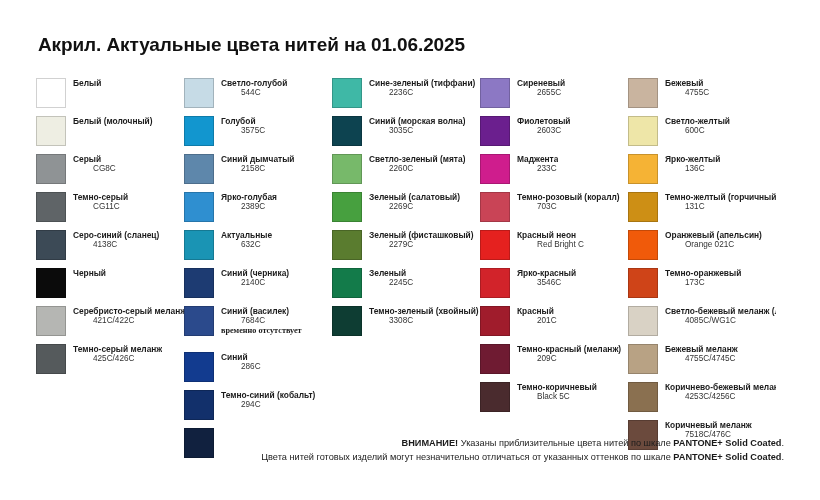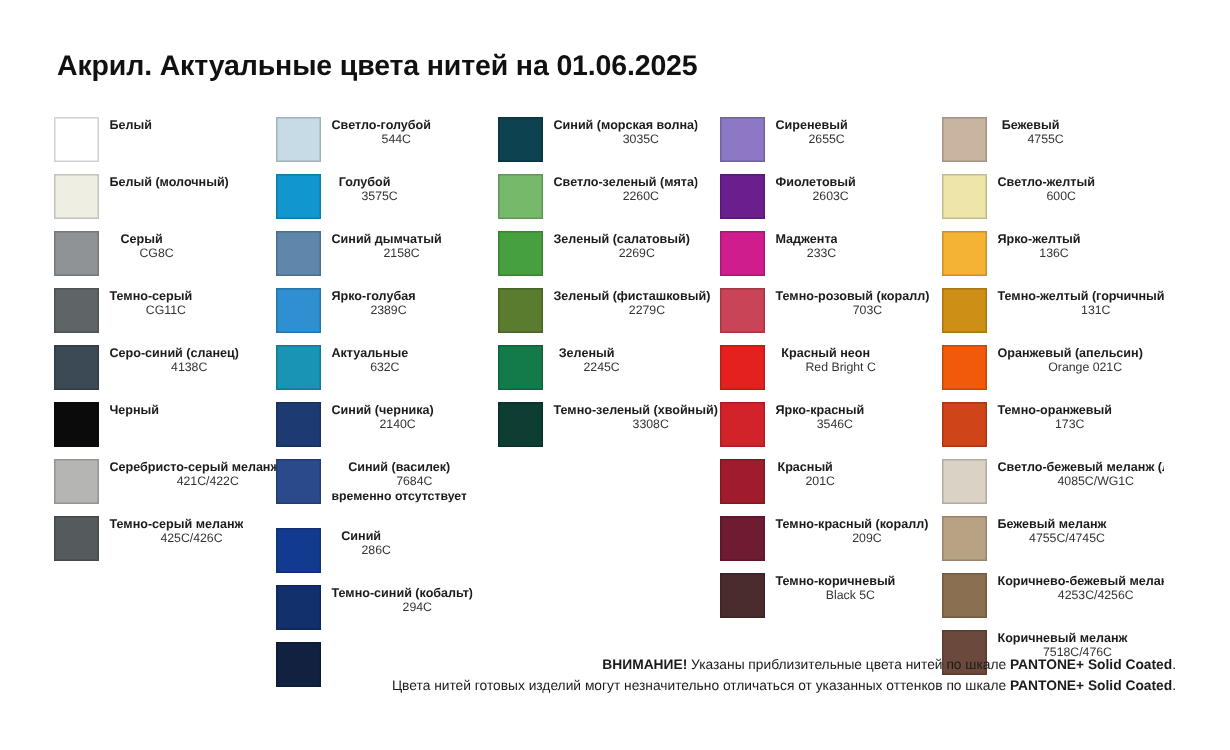--- a/index.html
+++ b/index.html
@@ -49,21 +49,20 @@
     height: 30px;
     flex: 0 0 30px;
     border: 1px solid rgba(0,0,0,0.18);
     box-sizing: border-box;
   }
   .labels {
     padding-left: 7px;
     padding-top: 1px;
     line-height: 1.12;
     overflow: hidden;
-    text-align: center;
   }
   .lname {
     font-size: 8.4px;
     font-weight: bold;
     color: #1b1b1b;
     display: block;
     white-space: nowrap;
   }
   .lcode {
     font-size: 8.2px;
@@ -71,20 +70,21 @@
     display: block;
     white-space: nowrap;
     margin-left: 20px;
   }
   .lnote {
     font-size: 8.2px;
     font-weight: bold;
     color: #1b1b1b;
     display: block;
     white-space: nowrap;
+    font-family: Liberation Serif, serif;
   }
   .footer {
     position: absolute;
     left: 38px;
     bottom: 36px;
     right: 36px;
     font-size: 9.2px;
     line-height: 1.55;
     color: #1b1b1b;
   }
@@ -229,20 +229,27 @@
           <span class="lcode">294C</span>
         </div>
       </div>
       <div class="swatch-row">
         <div class="chip" style="background:#11213f"></div>
       </div>
     </div>
 
     <div class="col">
       <div class="swatch-row">
+        <div class="chip" style="background:#3fb8a6"></div>
+        <div class="labels">
+          <span class="lname">Сине-зеленый (тиффани)</span>
+          <span class="lcode">2236C</span>
+        </div>
+      </div>
+      <div class="swatch-row">
         <div class="chip" style="background:#0d4350"></div>
         <div class="labels">
           <span class="lname">Синий (морская волна)</span>
           <span class="lcode">3035C</span>
         </div>
       </div>
       <div class="swatch-row">
         <div class="chip" style="background:#77b96a"></div>
         <div class="labels">
           <span class="lname">Светло-зеленый (мята)</span>
@@ -325,21 +332,21 @@
       <div class="swatch-row">
         <div class="chip" style="background:#a01c2c"></div>
         <div class="labels">
           <span class="lname">Красный</span>
           <span class="lcode">201C</span>
         </div>
       </div>
       <div class="swatch-row">
         <div class="chip" style="background:#6f1b32"></div>
         <div class="labels">
-          <span class="lname">Темно-красный (коралл)</span>
+          <span class="lname">Темно-красный (меланж)</span>
           <span class="lcode">209C</span>
         </div>
       </div>
       <div class="swatch-row">
         <div class="chip" style="background:#4a2b2e"></div>
         <div class="labels">
           <span class="lname">Темно-коричневый</span>
           <span class="lcode">Black 5C</span>
         </div>
       </div>

